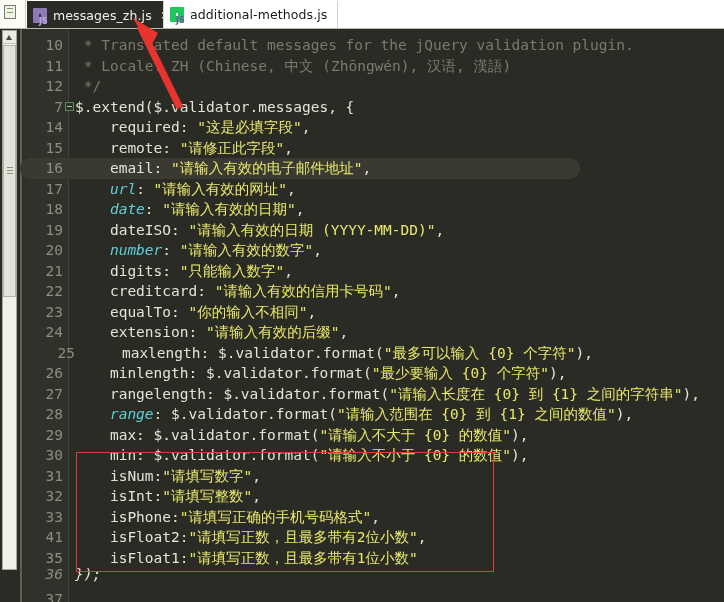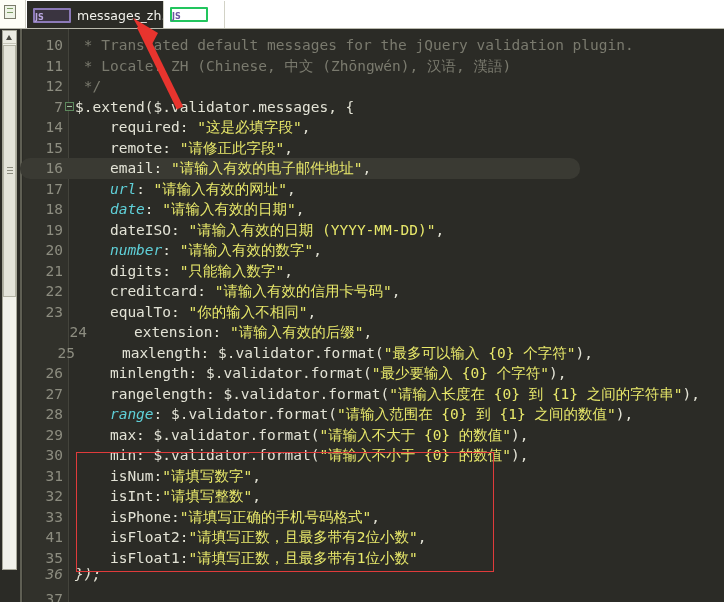--- a/index.html
+++ b/index.html
@@ -77,30 +77,30 @@
   }
   .tab.inactive {
     left: 163px;
     background: #ffffff;
     color: #1a1a1a;
     padding: 0 10px 0 6px;
     border-left: 1px solid #d2d2c6;
     border-right: 1px solid #d2d2c6;
   }
   .js-badge {
-    width: 38px; height: 15px;
+    width: 14px; height: 15px;
     margin-right: 6px;
-    border: 2px solid #22c55e;
+    border: 6px solid #22c55e;
     border-radius: 1px;
     color: #6a56a0;
     font-family: "DejaVu Sans", "Liberation Sans", sans-serif;
     font-size: 8px;
     font-weight: bold;
     line-height: 15px;
-    text-align: left;
+    text-align: right;
     box-sizing: border-box;
     flex: none;
   }
   .tab.active .js-badge {
     background: #3a3440;
     border-color: #8c7ab8;
     color: #b9a6e0;
   }
   .tab.inactive .js-badge {
     background: #ffffff;
@@ -258,20 +258,21 @@
     </div>
 
     <div class="tab active">
       <span class="js-badge">JS</span>
       <span class="tab-label">messages_zh.js</span>
       <span class="tab-close">✖</span>
     </div>
 
     <div class="tab inactive">
       <span class="js-badge">JS</span>
+      <span class="tab-label">additional-methods.js</span>
     </div>
   </div>
 
   <div class="scrollbar">
     <div class="sb-arrow"></div>
     <div class="sb-thumb">
       <div class="sb-grip"></div>
     </div>
   </div>
 
@@ -287,21 +288,21 @@
         <div class="row" style="top: 88px;"><span class="ln">14</span><span class="code"><span class="c-plain">    required: </span><span class="c-str">"这是必填字段"</span><span class="c-plain">,</span></span></div>
         <div class="row" style="top: 108.5px;"><span class="ln">15</span><span class="code"><span class="c-plain">    remote: </span><span class="c-str">"请修正此字段"</span><span class="c-plain">,</span></span></div>
         <div class="row hl" style="top: 129px; border-radius: 10px;"><span class="ln">16</span><span class="code"><span class="c-plain">    email: </span><span class="c-str">"请输入有效的电子邮件地址"</span><span class="c-plain">,</span></span></div>
         <div class="row" style="top: 149.5px;"><span class="ln">17</span><span class="code"><span class="c-plain">    </span><span class="c-kw">url</span><span class="c-plain">: </span><span class="c-str">"请输入有效的网址"</span><span class="c-plain">,</span></span></div>
         <div class="row" style="top: 170px;"><span class="ln">18</span><span class="code"><span class="c-plain">    </span><span class="c-kw">date</span><span class="c-plain">: </span><span class="c-str">"请输入有效的日期"</span><span class="c-plain">,</span></span></div>
         <div class="row" style="top: 190.5px;"><span class="ln">19</span><span class="code"><span class="c-plain">    dateISO: </span><span class="c-str">"请输入有效的日期 (YYYY-MM-DD)"</span><span class="c-plain">,</span></span></div>
         <div class="row" style="top: 211px;"><span class="ln">20</span><span class="code"><span class="c-plain">    </span><span class="c-kw">number</span><span class="c-plain">: </span><span class="c-str">"请输入有效的数字"</span><span class="c-plain">,</span></span></div>
         <div class="row" style="top: 231.5px;"><span class="ln">21</span><span class="code"><span class="c-plain">    digits: </span><span class="c-str">"只能输入数字"</span><span class="c-plain">,</span></span></div>
         <div class="row" style="top: 252px;"><span class="ln">22</span><span class="code"><span class="c-plain">    creditcard: </span><span class="c-str">"请输入有效的信用卡号码"</span><span class="c-plain">,</span></span></div>
         <div class="row" style="top: 272.5px;"><span class="ln">23</span><span class="code"><span class="c-plain">    equalTo: </span><span class="c-str">"你的输入不相同"</span><span class="c-plain">,</span></span></div>
-        <div class="row" style="top: 293px; margin-left: 24px;"><span class="ln">24</span><span class="code"><span class="c-plain">    extension: </span><span class="c-str">"请输入有效的后缀"</span><span class="c-plain">,</span></span></div>
+        <div class="row" style="top: 293px;"><span class="ln">24</span><span class="code"><span class="c-plain">    extension: </span><span class="c-str">"请输入有效的后缀"</span><span class="c-plain">,</span></span></div>
         <div class="row" style="top: 313.5px; margin-left: 12px;"><span class="ln">25</span><span class="code"><span class="c-plain">    maxlength: $.validator.format(</span><span class="c-str">"最多可以输入 {0} 个字符"</span><span class="c-plain">),</span></span></div>
         <div class="row" style="top: 334px;"><span class="ln">26</span><span class="code"><span class="c-plain">    minlength: $.validator.format(</span><span class="c-str">"最少要输入 {0} 个字符"</span><span class="c-plain">),</span></span></div>
         <div class="row" style="top: 354.5px;"><span class="ln">27</span><span class="code"><span class="c-plain">    rangelength: $.validator.format(</span><span class="c-str">"请输入长度在 {0} 到 {1} 之间的字符串"</span><span class="c-plain">),</span></span></div>
         <div class="row" style="top: 375px;"><span class="ln">28</span><span class="code"><span class="c-plain">    </span><span class="c-kw">range</span><span class="c-plain">: $.validator.format(</span><span class="c-str">"请输入范围在 {0} 到 {1} 之间的数值"</span><span class="c-plain">),</span></span></div>
         <div class="row" style="top: 395.5px;"><span class="ln">29</span><span class="code"><span class="c-plain">    max: $.validator.format(</span><span class="c-str">"请输入不大于 {0} 的数值"</span><span class="c-plain">),</span></span></div>
         <div class="row" style="top: 416px;"><span class="ln">30</span><span class="code"><span class="c-plain">    min: $.validator.format(</span><span class="c-str">"请输入不小于 {0} 的数值"</span><span class="c-plain">),</span></span></div>
         <div class="row" style="top: 436.5px;"><span class="ln">31</span><span class="code"><span class="c-plain">    isNum:</span><span class="c-str">"请填写数字"</span><span class="c-plain">,</span></span></div>
         <div class="row" style="top: 457px;"><span class="ln">32</span><span class="code"><span class="c-plain">    isInt:</span><span class="c-str">"请填写整数"</span><span class="c-plain">,</span></span></div>
         <div class="row" style="top: 477.5px;"><span class="ln">33</span><span class="code"><span class="c-plain">    isPhone:</span><span class="c-str">"请填写正确的手机号码格式"</span><span class="c-plain">,</span></span></div>
         <div class="row" style="top: 498px;"><span class="ln">41</span><span class="code"><span class="c-plain">    isFloat2:</span><span class="c-str">"请填写正数，且最多带有2位小数"</span><span class="c-plain">,</span></span></div>

